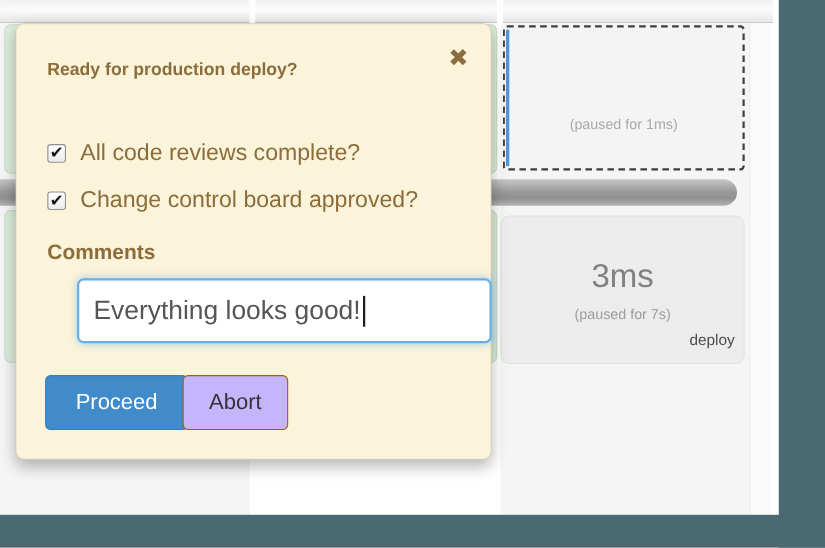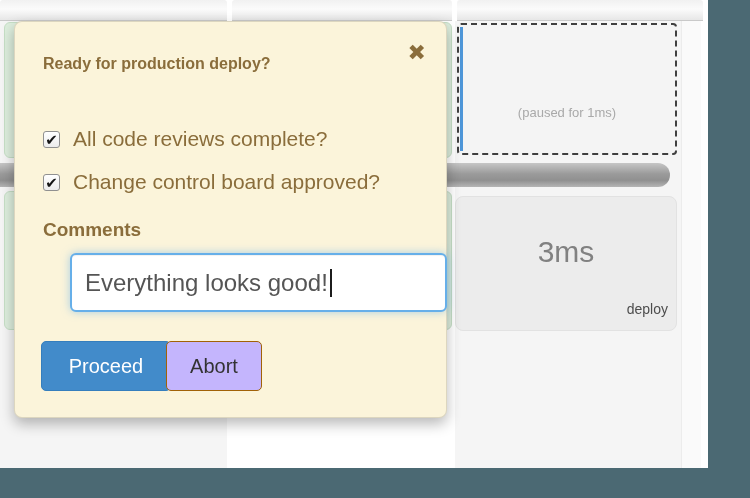--- a/index.html
+++ b/index.html
@@ -66,20 +66,21 @@
   <div class="green-card" style="top:191px;height:139px;"></div>
   <div class="sep-pill"></div>
 
   <div class="dashed-card">
     <div class="blue-strip"></div>
     <div class="note">(paused for 1ms)</div>
   </div>
 
   <div class="aborted-card">
     <div class="dur">3ms</div>
+    <div class="note">(paused for 7s)</div>
     <div class="status">deploy</div>
   </div>
 
   <div class="panel-right"></div>
   <div class="panel-bottom"></div>
 
   <div class="dialog">
     <div class="close">✖</div>
     <div class="title">Ready for production deploy?</div>
 

